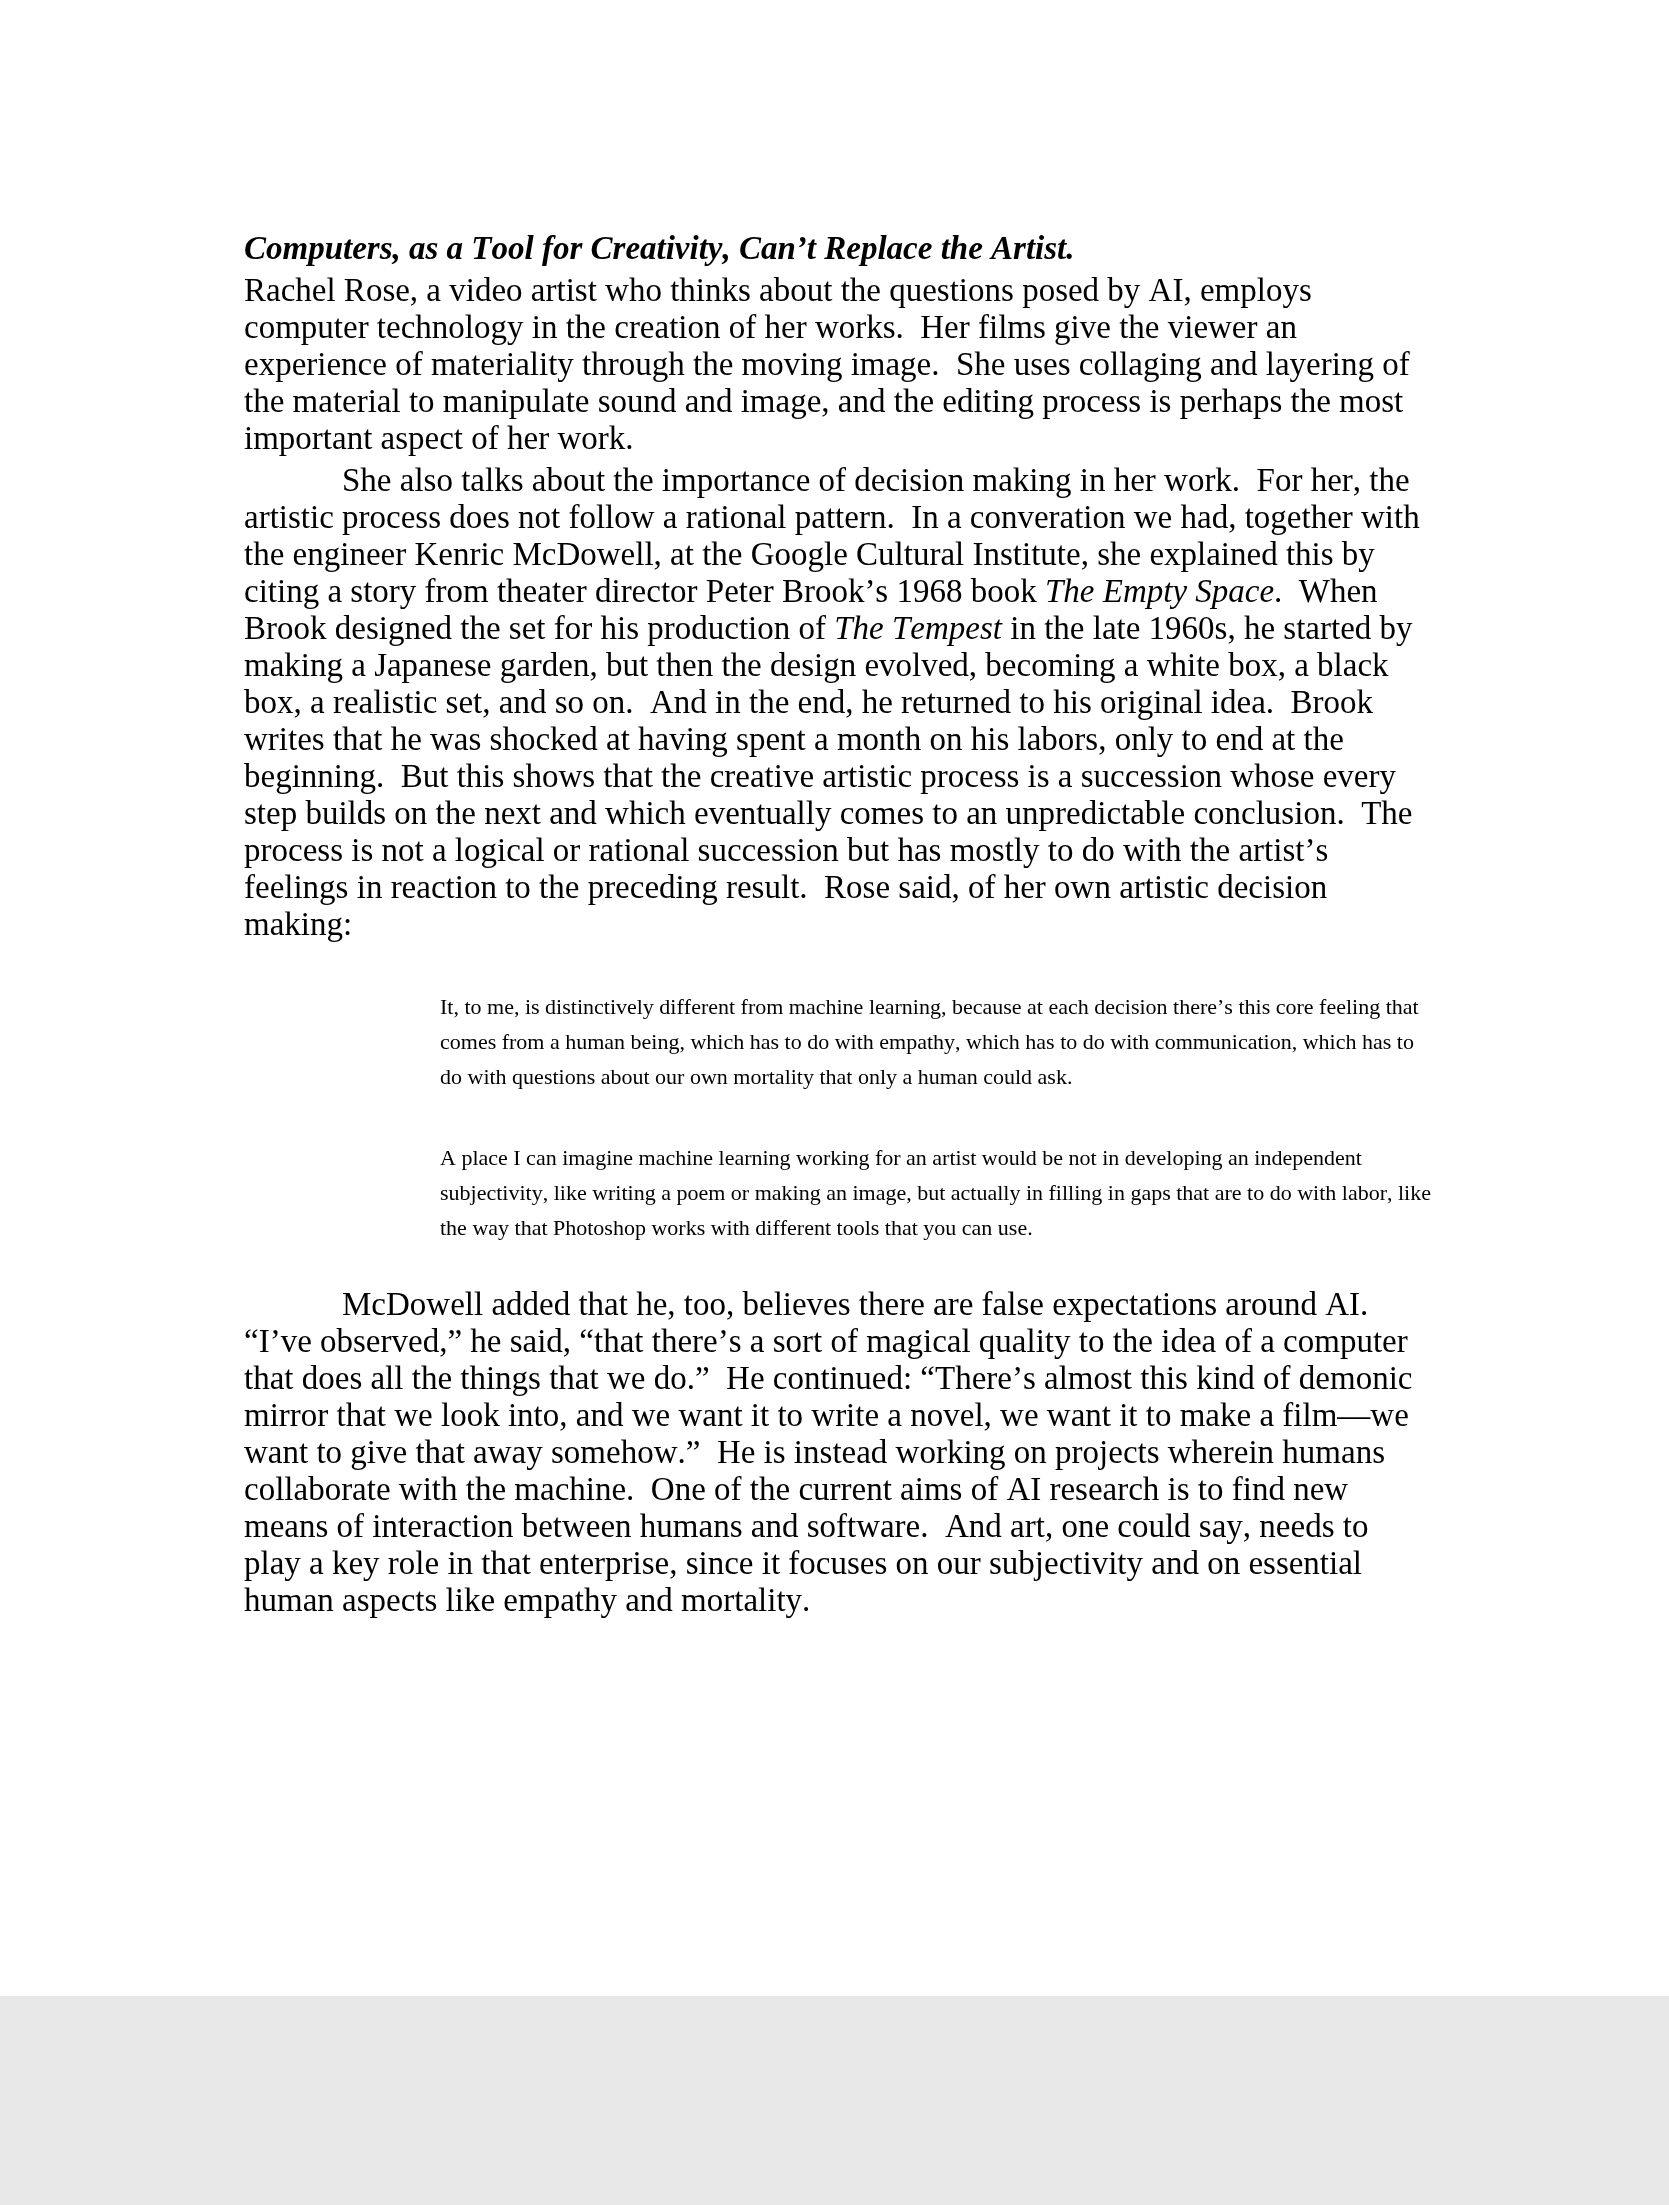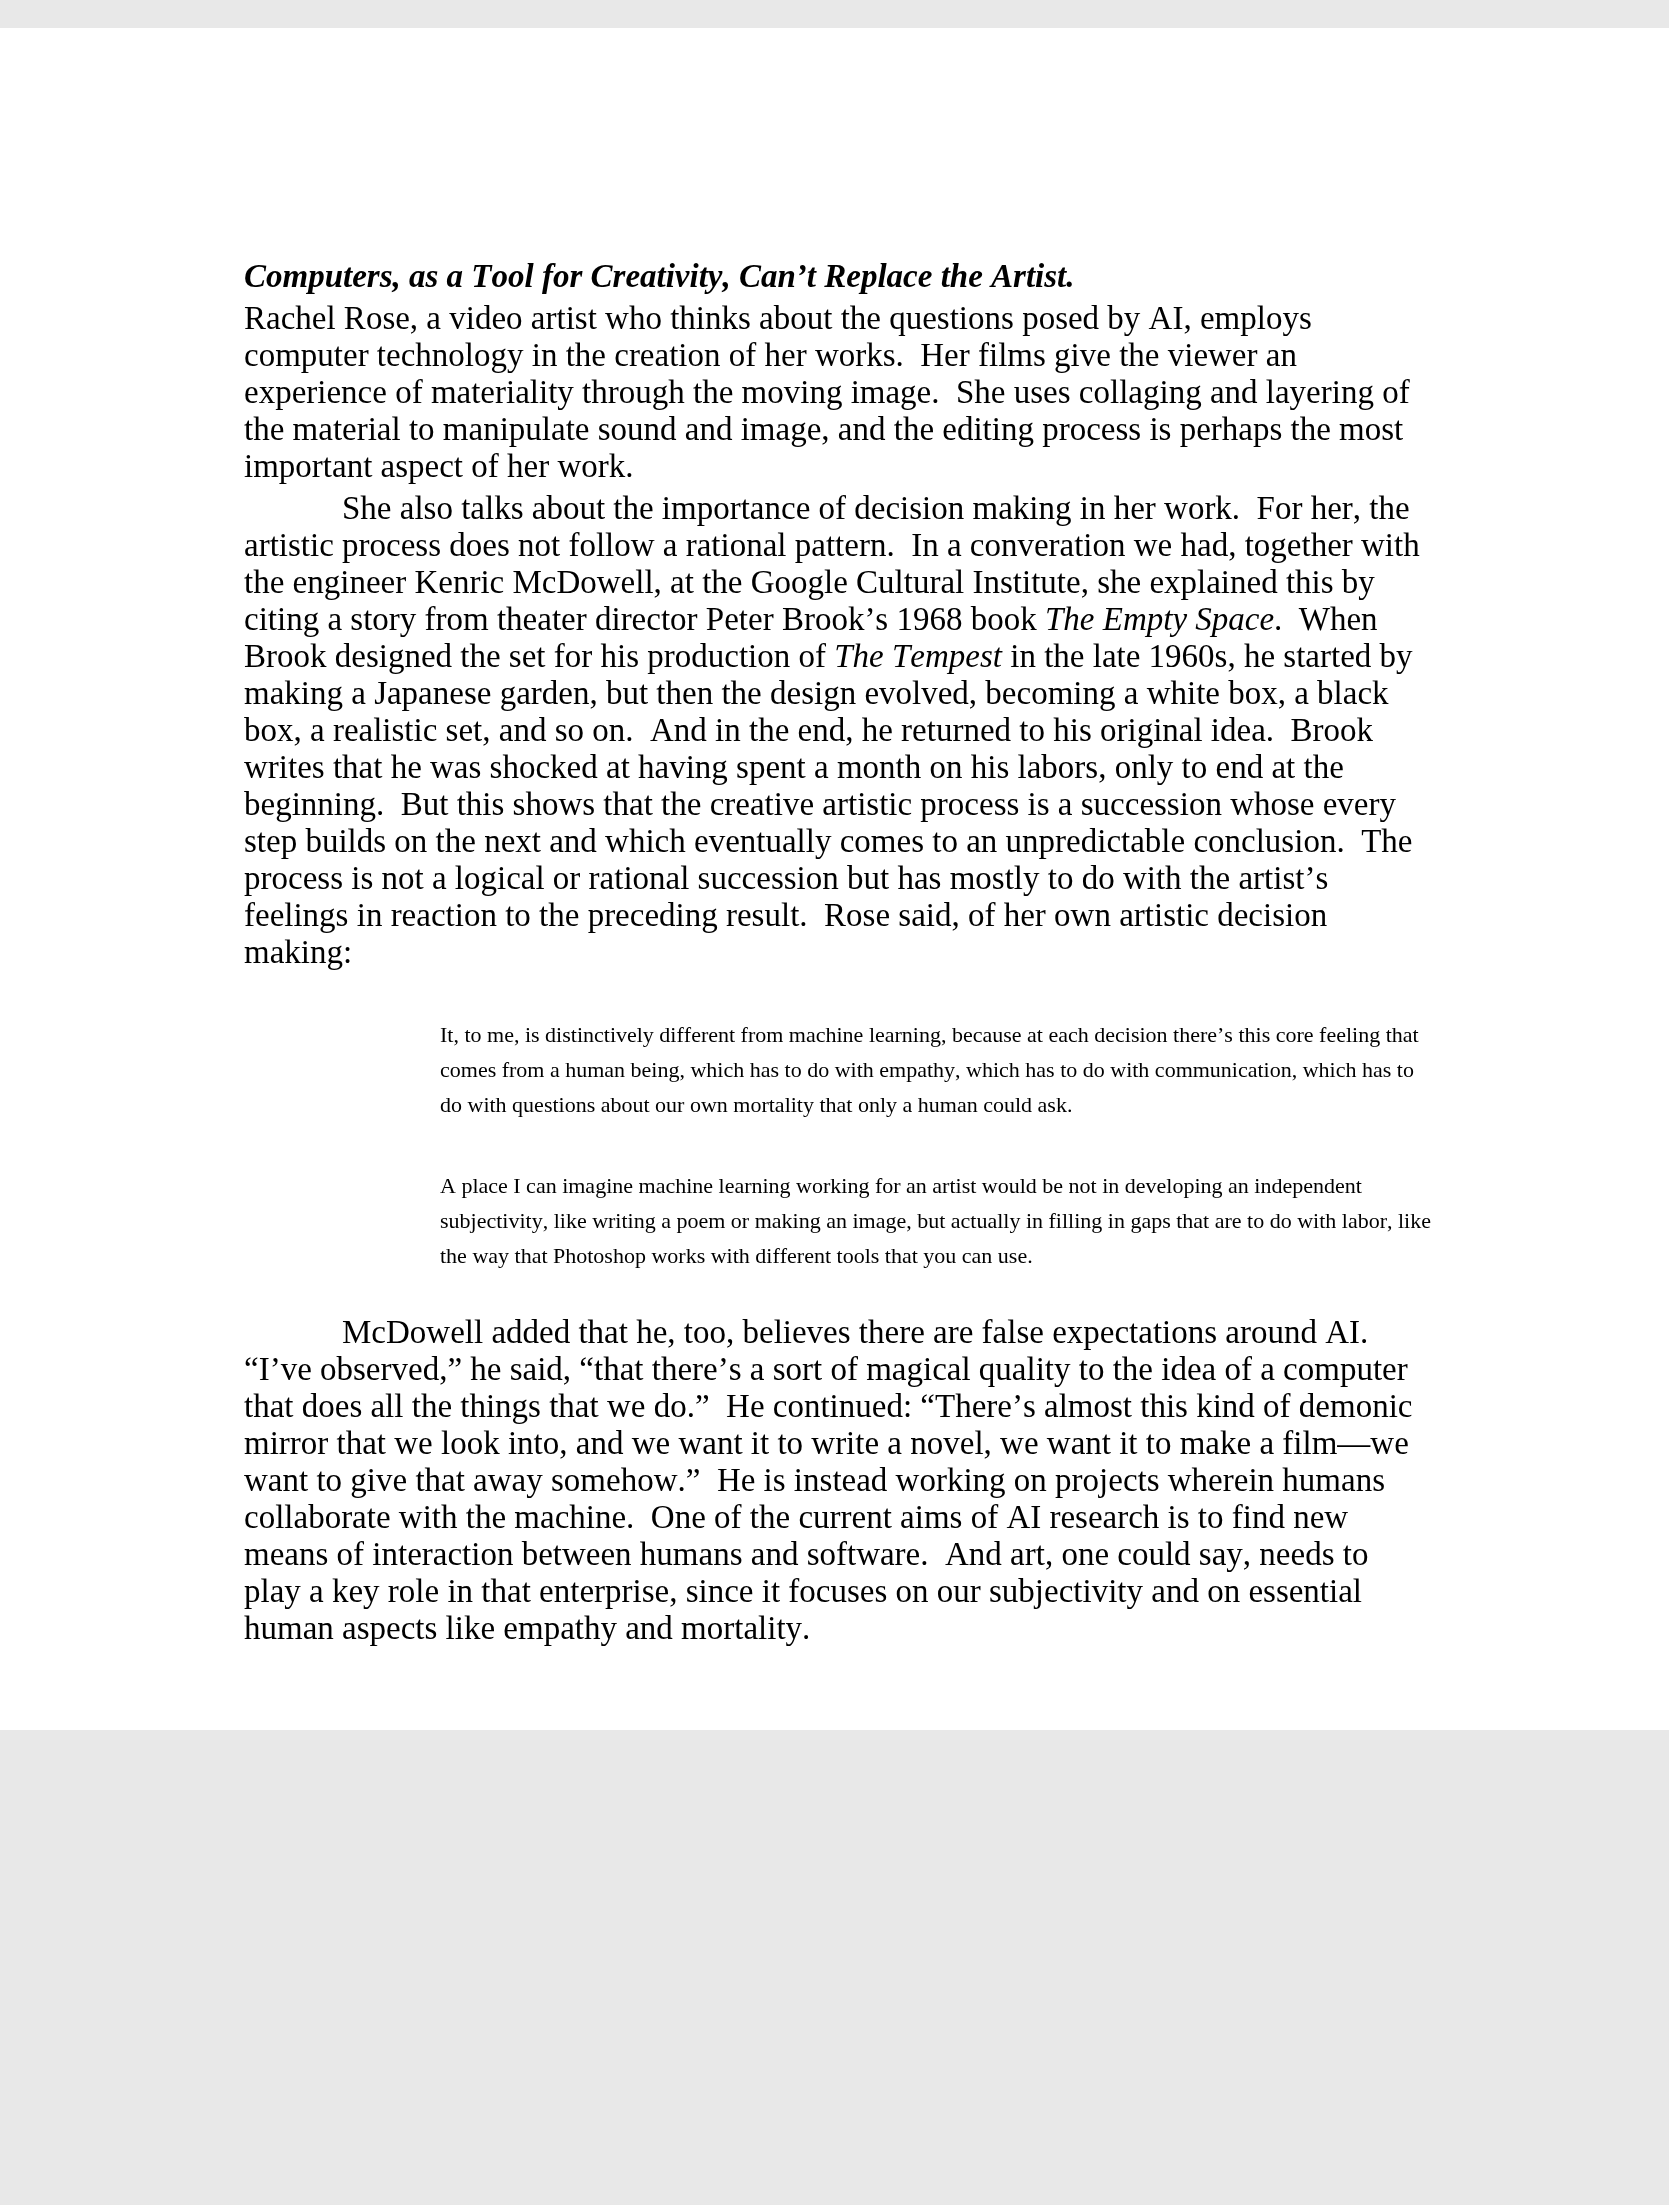--- a/index.html
+++ b/index.html
@@ -3,28 +3,27 @@
 <meta charset="utf-8">
 <style>
   html, body { margin: 0; padding: 0; }
   body {
     width: 1669px; height: 2205px;
     background: #e8e8e8;
     position: relative;
   }
   .page {
     position: absolute; left: 0; top: 0;
-    width: 1669px; height: 1702px;
+    width: 1669px; height: 1996px;
     background: #ffffff;
     color: #000000;
     font-family: "Liberation Serif", serif;
     font-kerning: none;
     font-variant-ligatures: none;
     overflow: hidden;
-    margin-top: 28px;
   }
   .content {
     position: absolute;
     left: 244px; top: 230px;
     width: 1185px;
     font-size: 33px;
     line-height: 37px;
     text-align: left;
   }
   .content p {

